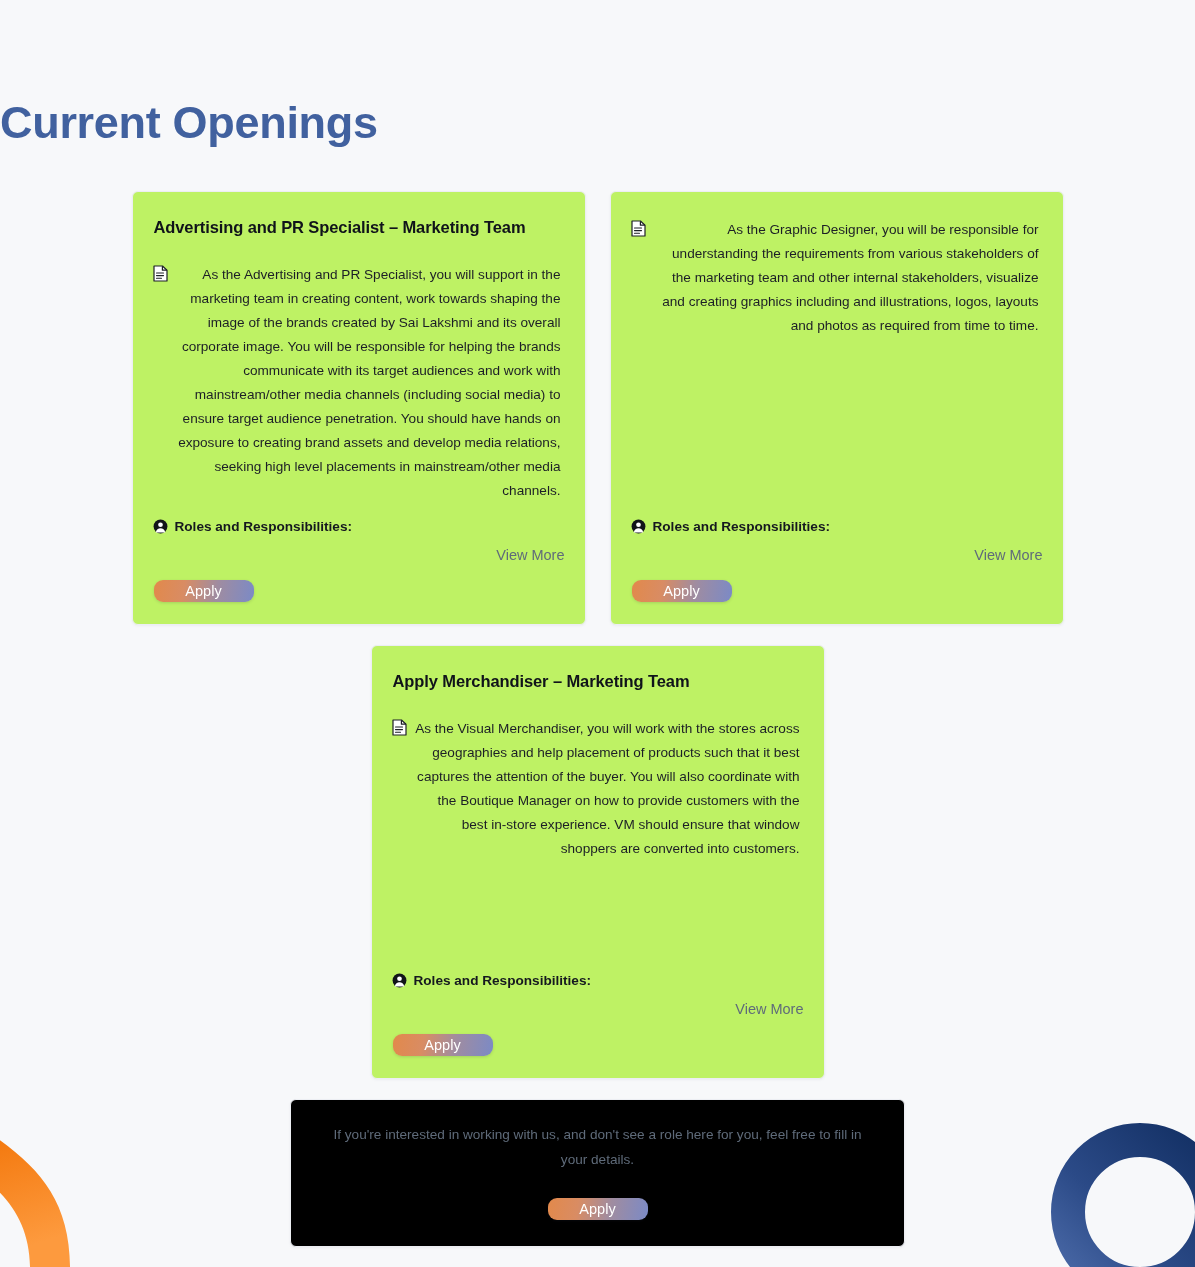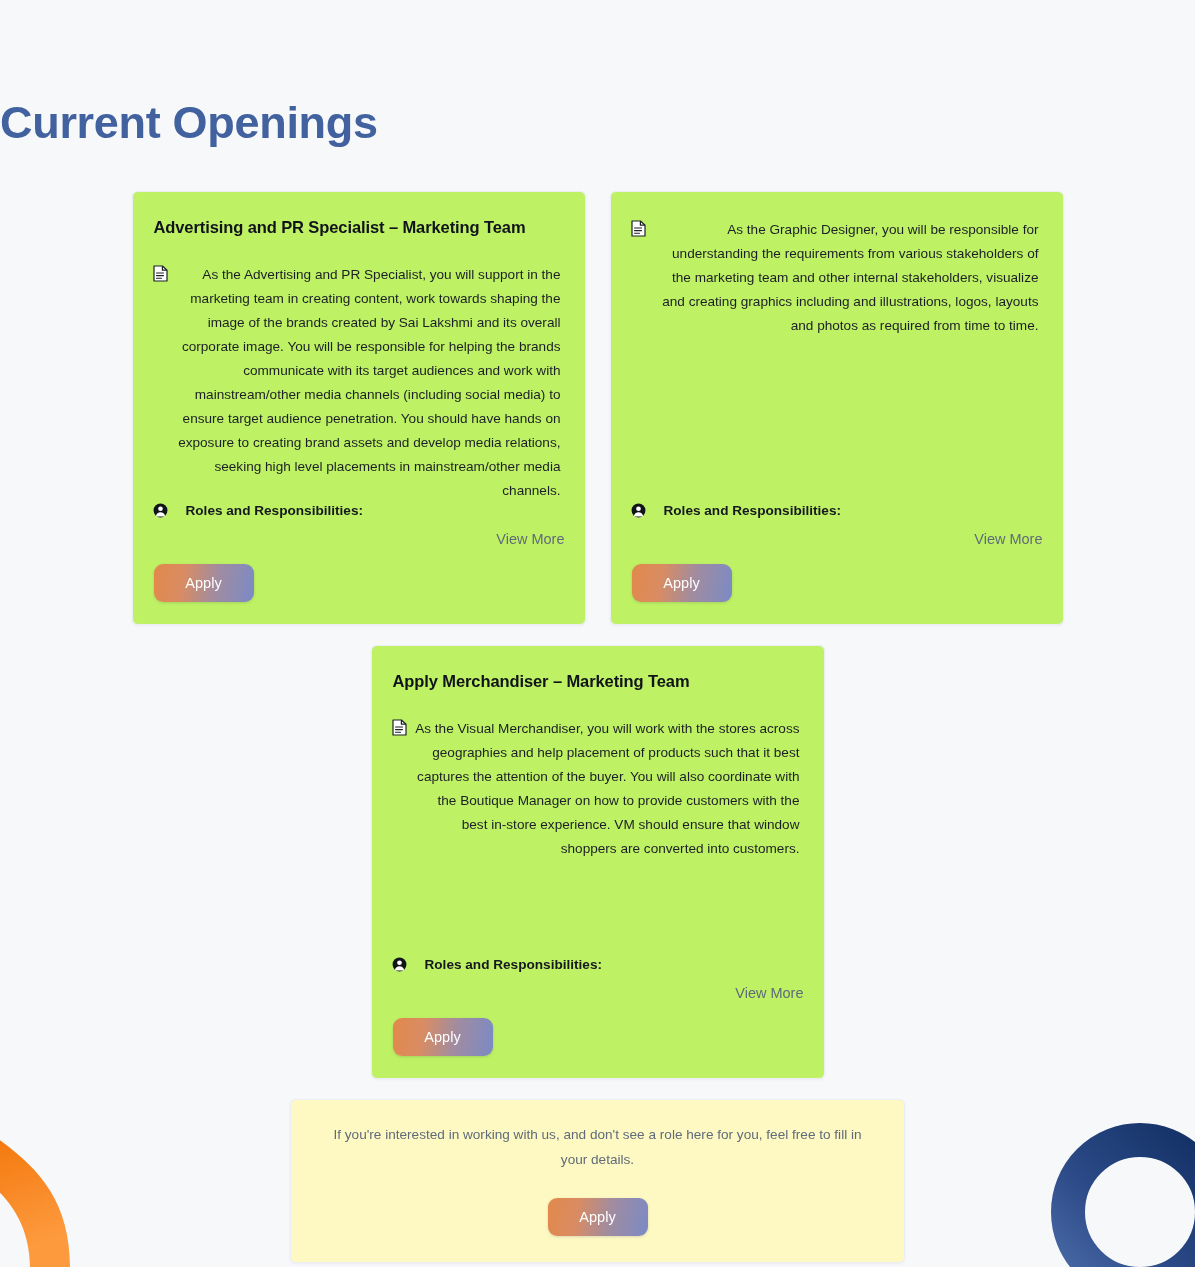--- a/index.html
+++ b/index.html
@@ -118,21 +118,21 @@
     color: #1c1f26;
   }
 
   .card-foot {
     margin-top: auto;
   }
 
   .roles-row {
     display: flex;
     align-items: center;
-    gap: 18px;
+    gap: 7px;
     margin-bottom: 10px;
   }
 
   .roles-label {
     font-size: 13.6px;
     font-weight: bold;
     color: #15181f;
   }
 
   .view-more {
@@ -143,36 +143,36 @@
     line-height: 22px;
     margin: 6px 0 14px 0;
     cursor: pointer;
   }
 
   .apply-btn {
     display: inline-flex;
     align-items: center;
     justify-content: center;
     width: 100px;
-    height: 38px;
+    height: 22px;
     border: none;
     border-radius: 9px;
     color: #ffffff;
     font-size: 14.5px;
     font-family: "Liberation Sans", sans-serif;
     cursor: pointer;
     background: linear-gradient(100deg, #e2894b 0%, #d98c63 30%, #a08ca0 62%, #7b8ac6 100%);
     box-shadow: 0 1px 3px rgba(40, 44, 70, 0.16);
   }
 
   .apply-wrap { padding-left: 1px; }
 
   
   .cta-card {
-    background: #fef9c3;
+    background: #000000;
     border: 1px solid #eceef3;
     border-radius: 6px;
     box-shadow: 0 1px 3px rgba(36, 44, 70, 0.055);
     width: 615px;
     padding: 22px 28px 26px 28px;
     text-align: center;
   }
 
   .cta-text {
     color: #5f6b7a;

